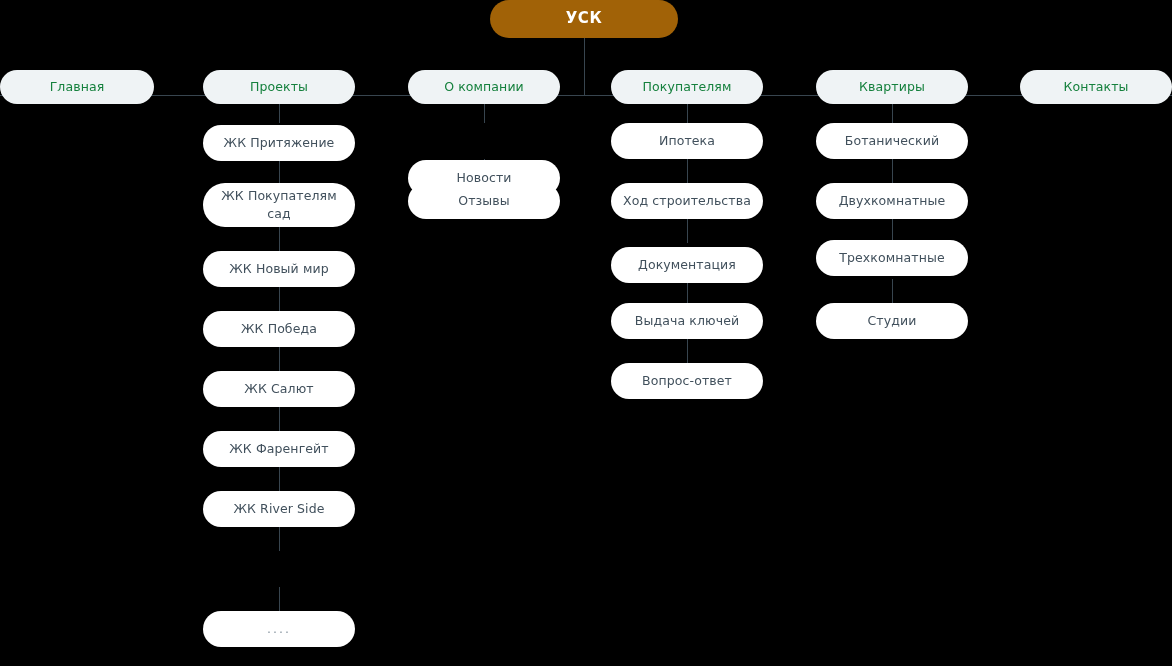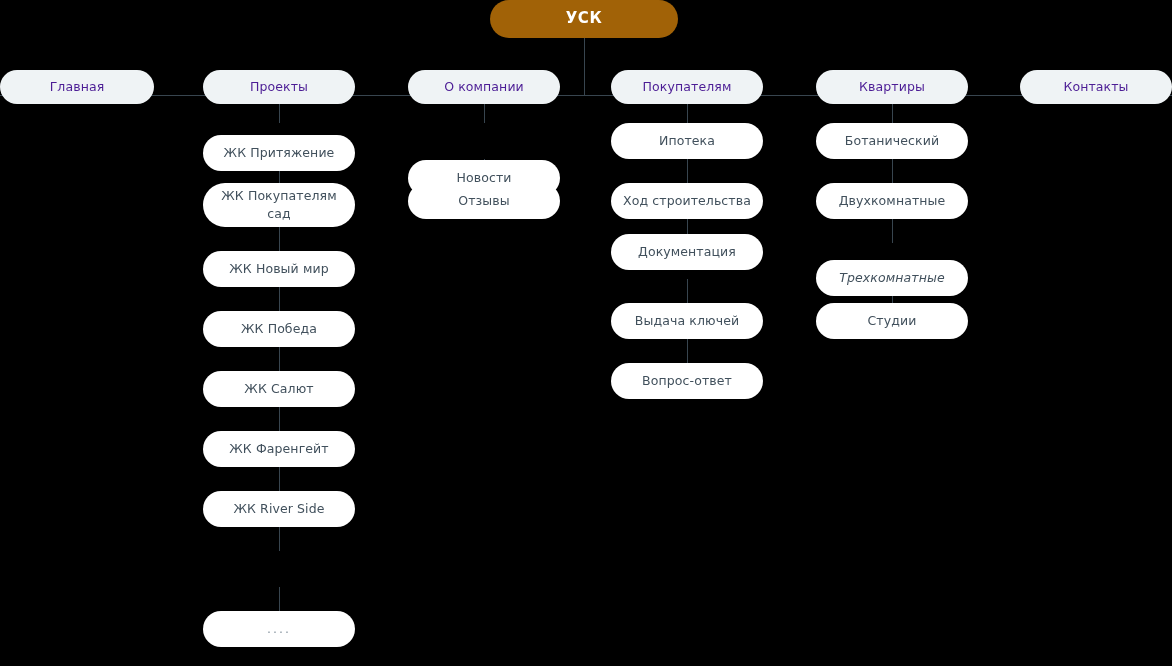--- a/index.html
+++ b/index.html
@@ -50,21 +50,21 @@
     background: #a16207;
     color: #ffffff;
     font-size: 15px;
     font-weight: 600;
     letter-spacing: .6px;
     border-radius: 24px;
   }
 
   .node-l1 {
     background: #eff3f5;
-    color: #4c1d95;
+    color: #15803d;
     font-size: 12.5px;
   }
 
   .node-l2 {
     background: #ffffff;
     color: #41505c;
     font-size: 12.5px;
   }
 
   .node-l2.two-line { border-radius: 24px; }
@@ -74,21 +74,21 @@
 </head>
 <body>
 
 <div id="canvas">
     <div class="node node-root" style="left: 490px; top: 0px; width: 188px; height: 38px;">УСК</div>
     <div class="line v" style="left: 584px; top: 38px; height: 57px;"></div>
     <div class="line h" style="left: 0px; top: 95px; width: 1172px;"></div>
     <div class="node node-l1" style="left: 0px; top: 70px; width: 154px; height: 34px;">Главная</div>
     <div class="node node-l1" style="left: 203px; top: 70px; width: 152px; height: 34px;">Проекты</div>
     <div class="line v" style="left: 279px; top: 104px; height: 19px;"></div>
-    <div class="node node-l2" style="left: 203px; top: 135px; width: 152px; height: 36px;">ЖК Притяжение</div>
+    <div class="node node-l2" style="left: 203px; top: 125px; width: 152px; height: 36px;">ЖК Притяжение</div>
     <div class="line v" style="left: 279px; top: 159px; height: 24px;"></div>
     <div class="node node-l2 two-line" style="left: 203px; top: 183px; width: 152px; height: 44px;">ЖК Покупателям сад</div>
     <div class="line v" style="left: 279px; top: 227px; height: 24px;"></div>
     <div class="node node-l2" style="left: 203px; top: 251px; width: 152px; height: 36px;">ЖК Новый мир</div>
     <div class="line v" style="left: 279px; top: 287px; height: 24px;"></div>
     <div class="node node-l2" style="left: 203px; top: 311px; width: 152px; height: 36px;">ЖК Победа</div>
     <div class="line v" style="left: 279px; top: 347px; height: 24px;"></div>
     <div class="node node-l2" style="left: 203px; top: 371px; width: 152px; height: 36px;">ЖК Салют</div>
     <div class="line v" style="left: 279px; top: 407px; height: 24px;"></div>
     <div class="node node-l2" style="left: 203px; top: 431px; width: 152px; height: 36px;">ЖК Фаренгейт</div>
@@ -101,28 +101,28 @@
     <div class="line v" style="left: 484px; top: 104px; height: 19px;"></div>
     <div class="node node-l2" style="left: 408px; top: 123px; width: 152px; height: 36px; margin-top: 37px;">Новости</div>
     <div class="line v" style="left: 484px; top: 159px; height: 24px;"></div>
     <div class="node node-l2" style="left: 408px; top: 183px; width: 152px; height: 36px;">Отзывы</div>
     <div class="node node-l1" style="left: 611px; top: 70px; width: 152px; height: 34px;">Покупателям</div>
     <div class="line v" style="left: 687px; top: 104px; height: 19px;"></div>
     <div class="node node-l2" style="left: 611px; top: 123px; width: 152px; height: 36px;">Ипотека</div>
     <div class="line v" style="left: 687px; top: 159px; height: 24px;"></div>
     <div class="node node-l2" style="left: 611px; top: 183px; width: 152px; height: 36px;">Ход строительства</div>
     <div class="line v" style="left: 687px; top: 219px; height: 24px;"></div>
-    <div class="node node-l2" style="left: 611px; top: 234px; width: 152px; height: 36px;">Документация</div>
+    <div class="node node-l2" style="left: 611px; top: 247px; width: 152px; height: 36px;">Документация</div>
     <div class="line v" style="left: 687px; top: 279px; height: 24px;"></div>
     <div class="node node-l2" style="left: 611px; top: 303px; width: 152px; height: 36px;">Выдача ключей</div>
     <div class="line v" style="left: 687px; top: 339px; height: 24px;"></div>
     <div class="node node-l2" style="left: 611px; top: 363px; width: 152px; height: 36px;">Вопрос-ответ</div>
     <div class="node node-l1" style="left: 816px; top: 70px; width: 152px; height: 34px;">Квартиры</div>
     <div class="line v" style="left: 892px; top: 104px; height: 19px;"></div>
     <div class="node node-l2" style="left: 816px; top: 123px; width: 152px; height: 36px;">Ботанический</div>
     <div class="line v" style="left: 892px; top: 159px; height: 24px;"></div>
     <div class="node node-l2" style="left: 816px; top: 183px; width: 152px; height: 36px;">Двухкомнатные</div>
     <div class="line v" style="left: 892px; top: 219px; height: 24px;"></div>
-    <div class="node node-l2" style="left: 816px; top: 260px; width: 152px; height: 36px; font-style: italic;">Трехкомнатные</div>
+    <div class="node node-l2" style="left: 816px; top: 240px; width: 152px; height: 36px;">Трехкомнатные</div>
     <div class="line v" style="left: 892px; top: 279px; height: 24px;"></div>
     <div class="node node-l2" style="left: 816px; top: 303px; width: 152px; height: 36px;">Студии</div>
     <div class="node node-l1" style="left: 1020px; top: 70px; width: 152px; height: 34px;">Контакты</div>
   </div>
 
 </body></html>

